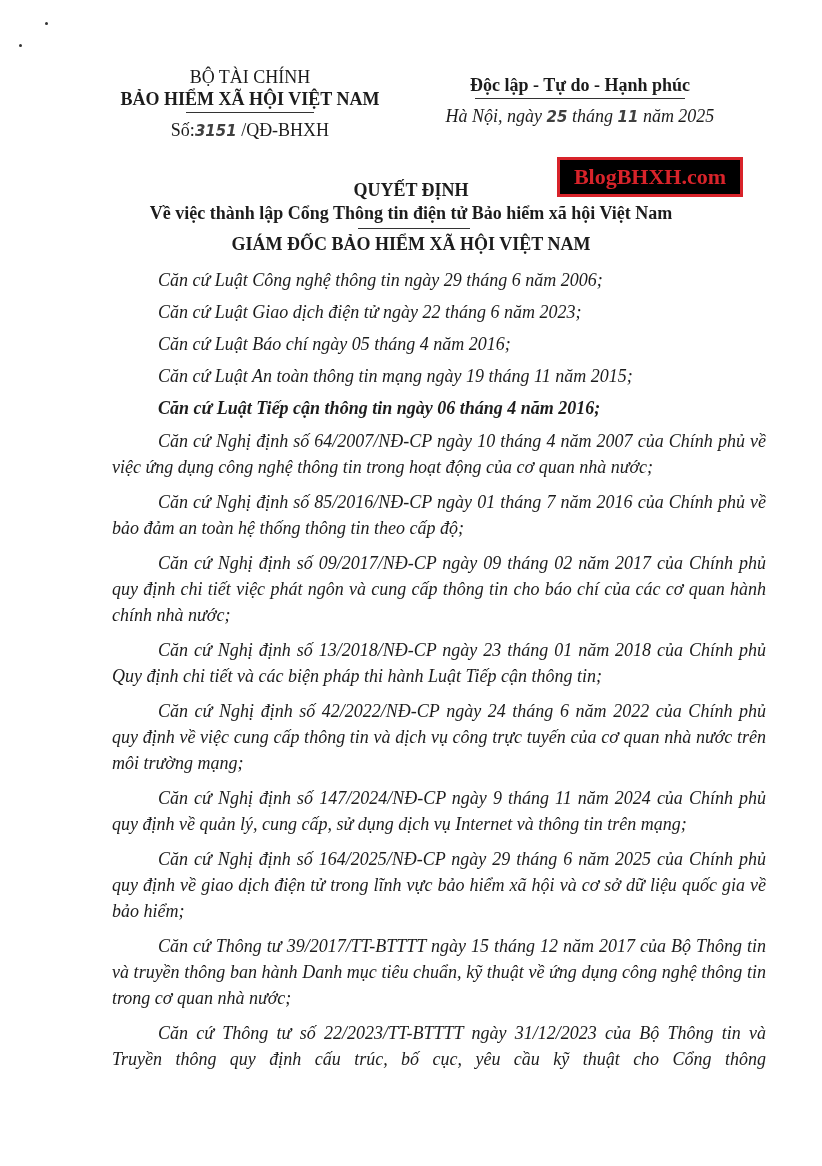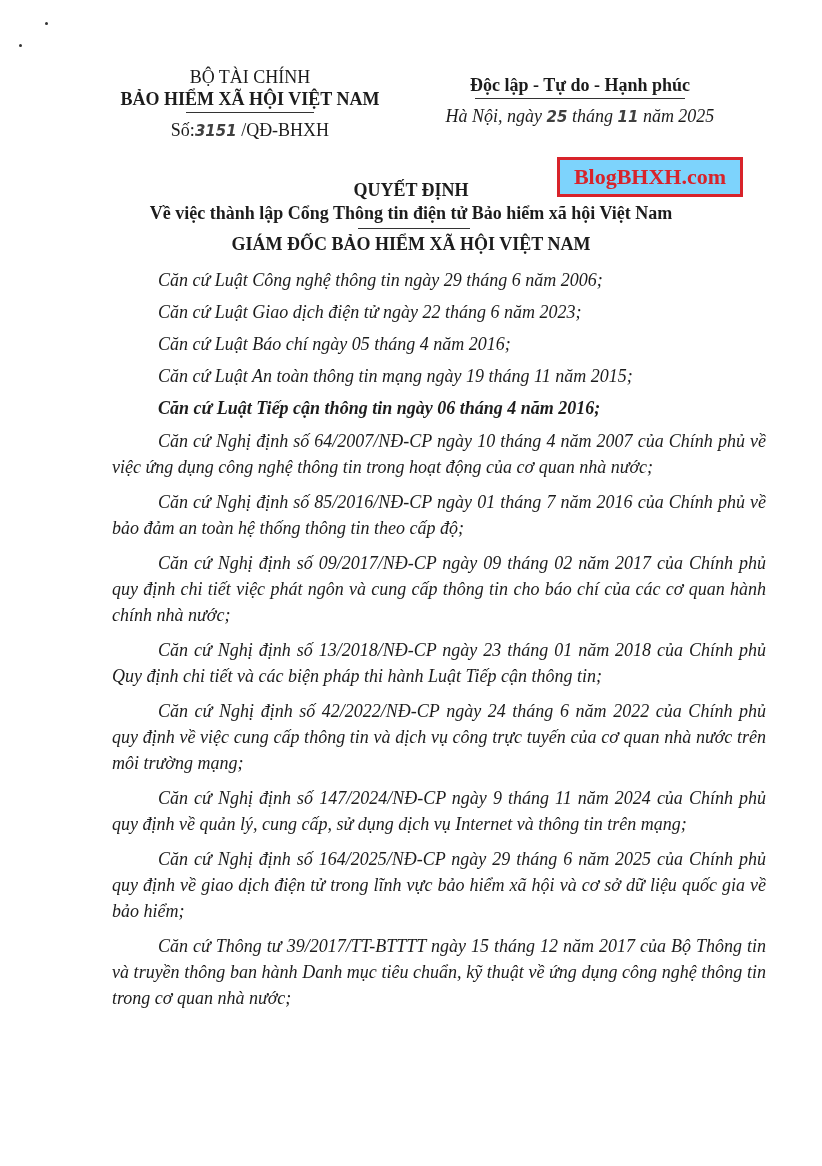--- a/index.html
+++ b/index.html
@@ -13,21 +13,21 @@
   .right-header { left: 375px; width: 410px; top: 74px; }
   .hdr-line { font-size: 18px; line-height: 22px; white-space: nowrap; }
   .bold { font-weight: bold; }
   .italic { font-style: italic; }
   .hand { color: #404040; font-family: "DejaVu Sans", sans-serif; font-style: italic; font-weight: bold; font-size: 15px; }
   .underline-bar { height: 1px; background: #333; margin: 2px auto 0 auto; }
   .dot { position: absolute; width: 3px; height: 3px; background: #333; border-radius: 50%; }
   .watermark {
     left: 557px; top: 157px; width: 180px; height: 34px; border: 3px solid #d8232a;
     color: #d8232a; font-weight: bold; font-size: 22px; line-height: 34px; text-align: center;
-    background: #7dd3fc;
+    background: #000000;
   }
   .title { left: 0; width: 822px; font-size: 18px; }
   .body-text { left: 112px; width: 654px; top: 264px; font-size: 18px; font-style: italic; }
   .short { padding-left: 46px; line-height: 32px; margin: 0; white-space: nowrap; }
   .para { text-indent: 46px; line-height: 26px; margin: 0 0 9px 0; text-align: justify; text-align-last: auto; }
 </style>
 </head>
 <body>
 
 <div class="dot" style="left:45px;top:22px;"></div>
@@ -65,13 +65,14 @@
   <p class="short" style="margin-bottom:2px;font-weight:bold;">Căn cứ Luật Tiếp cận thông tin ngày 06 tháng 4 năm 2016;</p>
   <div style="height:2px;"></div>
   <p class="para">Căn cứ Nghị định số 64/2007/NĐ-CP ngày 10 tháng 4 năm 2007 của Chính phủ về việc ứng dụng công nghệ thông tin trong hoạt động của cơ quan nhà nước;</p>
   <p class="para">Căn cứ Nghị định số 85/2016/NĐ-CP ngày 01 tháng 7 năm 2016 của Chính phủ về bảo đảm an toàn hệ thống thông tin theo cấp độ;</p>
   <p class="para">Căn cứ Nghị định số 09/2017/NĐ-CP ngày 09 tháng 02 năm 2017 của Chính phủ quy định chi tiết việc phát ngôn và cung cấp thông tin cho báo chí của các cơ quan hành chính nhà nước;</p>
   <p class="para">Căn cứ Nghị định số 13/2018/NĐ-CP ngày 23 tháng 01 năm 2018 của Chính phủ Quy định chi tiết và các biện pháp thi hành Luật Tiếp cận thông tin;</p>
   <p class="para">Căn cứ Nghị định số 42/2022/NĐ-CP ngày 24 tháng 6 năm 2022 của Chính phủ quy định về việc cung cấp thông tin và dịch vụ công trực tuyến của cơ quan nhà nước trên môi trường mạng;</p>
   <p class="para">Căn cứ Nghị định số 147/2024/NĐ-CP ngày 9 tháng 11 năm 2024 của Chính phủ quy định về quản lý, cung cấp, sử dụng dịch vụ Internet và thông tin trên mạng;</p>
   <p class="para">Căn cứ Nghị định số 164/2025/NĐ-CP ngày 29 tháng 6 năm 2025 của Chính phủ quy định về giao dịch điện tử trong lĩnh vực bảo hiểm xã hội và cơ sở dữ liệu quốc gia về bảo hiểm;</p>
   <p class="para">Căn cứ Thông tư 39/2017/TT-BTTTT ngày 15 tháng 12 năm 2017 của Bộ Thông tin và truyền thông ban hành Danh mục tiêu chuẩn, kỹ thuật về ứng dụng công nghệ thông tin trong cơ quan nhà nước;</p>
+  <p class="para" style="text-align-last: justify;">Căn cứ Thông tư số 22/2023/TT-BTTTT ngày 31/12/2023 của Bộ Thông tin và Truyền thông quy định cấu trúc, bố cục, yêu cầu kỹ thuật cho Cổng thông</p>
 </div>
 
 </body></html>

